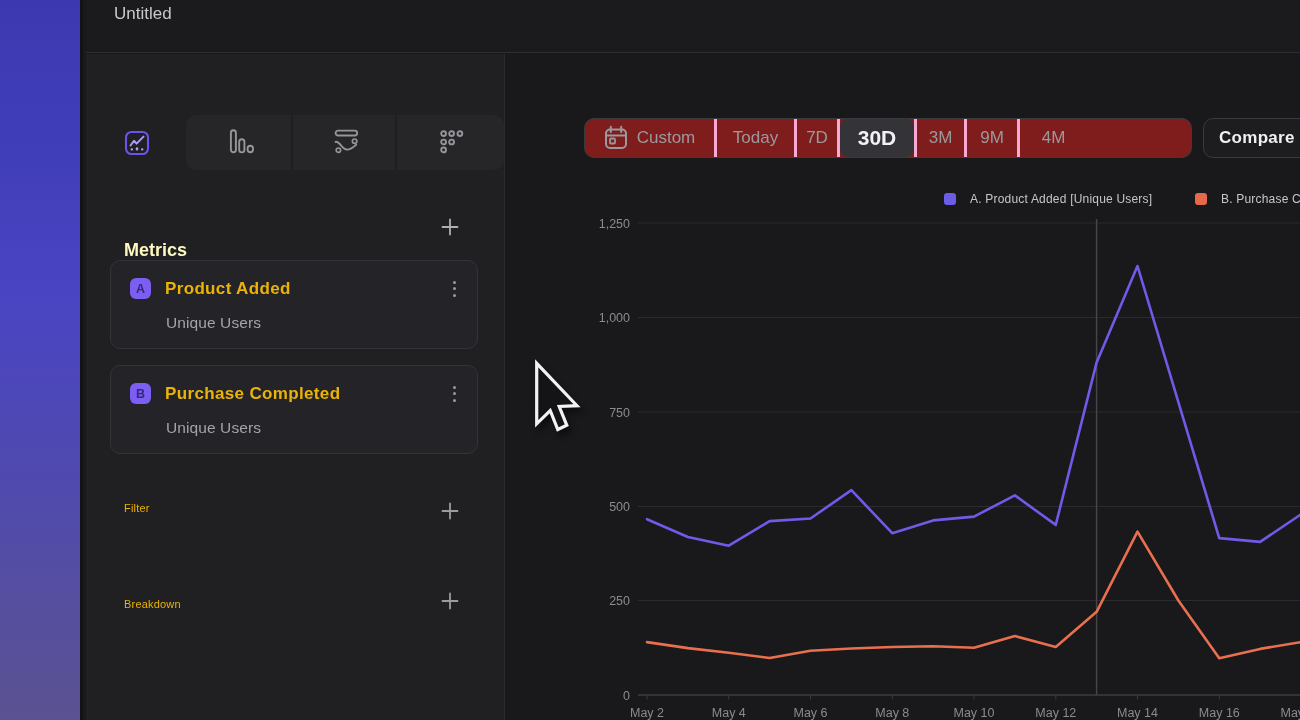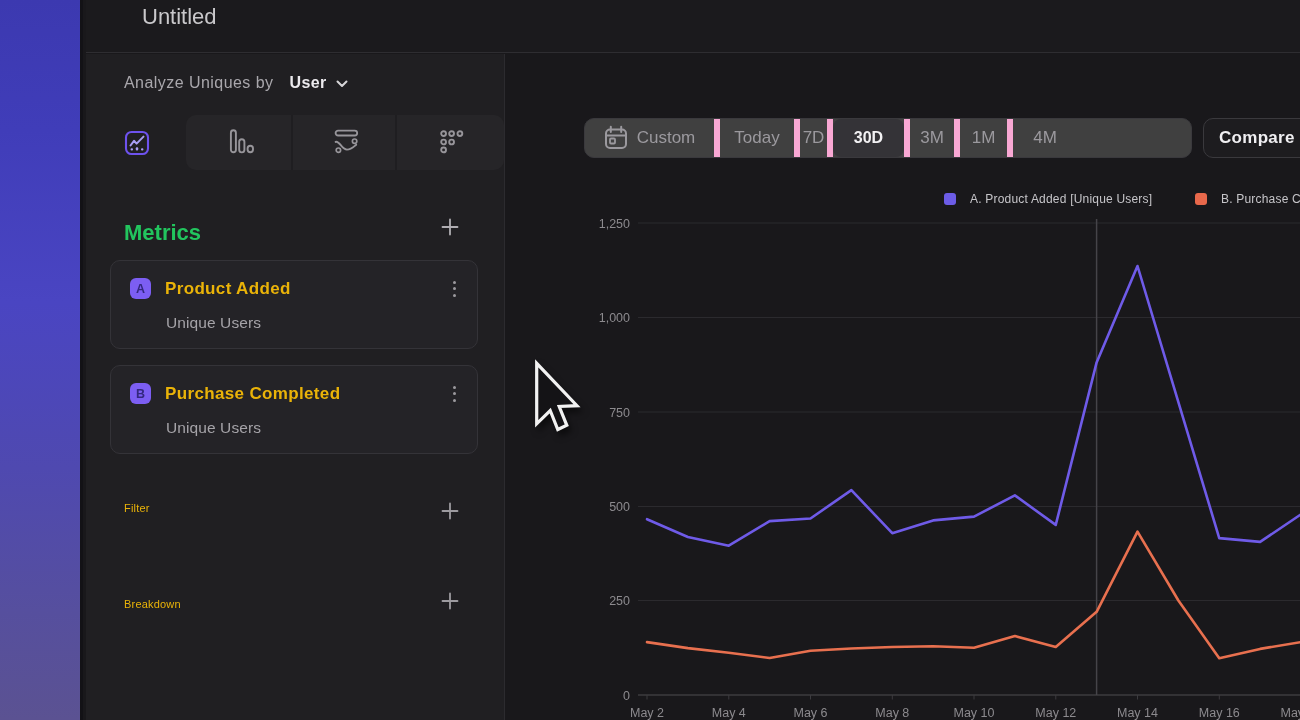--- a/index.html
+++ b/index.html
@@ -9,50 +9,50 @@
   #stage { position:relative; width:1300px; height:720px; overflow:hidden; }
 
   
   #strip { left:0; top:0; width:83px; height:720px;
     background:linear-gradient(180deg,#3c39b0 0%,#403db9 18%,#4a45c2 42%,#4f49b0 65%,#564f9e 85%,#5b5292 100%);
     border-right:3px solid #131216; }
 
   
   #topbar { left:86px; top:0; width:1214px; height:53px; background:#1b1a1d;
     border-bottom:1px solid #2e2d31; }
-  #untitled { left:28px; top:4px; font-size:22px; letter-spacing:0px; color:#c9c8cb;margin-left:28px; }
+  #untitled { left:28px; top:4px; font-size:17px; letter-spacing:0px; color:#c9c8cb; }
 
   
   #panel { left:86px; top:54px; width:419px; height:666px; background:#201f22;
     border-right:1px solid #2c2b2f; }
   #analyze { left:38px; top:20px; font-size:16px; letter-spacing:0.45px; color:#a9a7ac; }
   #analyze b { color:#eceaee; font-weight:700; margin-left:11px; }
 
   #tabstrip { left:100px; top:61px; width:318px; height:55px; background:#262528; border-radius:10px; }
   .tabsep { top:61px; width:2px; height:55px; background:#1f1e21; }
 
-  .heading { font-size:22px; letter-spacing:0px; font-weight:700; color:#22c55e; }
+  .heading { font-size:18px; letter-spacing:0px; font-weight:700; color:#fef9c3;margin-top:20px; }
 
   .card { left:24px; width:368px; height:89px; background:#242327;
     border:1px solid #343338; border-radius:10px; }
   .badge { position:absolute; left:19px; top:17px; width:21px; height:21px; border-radius:6px;
     background:#7c5ef2; color:#33277e; font-size:12.5px; font-weight:700;
     display:flex; align-items:center; justify-content:center; }
   .cardtitle { position:absolute; left:54px; top:18px; font-size:17px; letter-spacing:0.35px; font-weight:700; color:#eab308; }
   .cardsub { position:absolute; left:55px; top:53px; font-size:15.5px; letter-spacing:0.1px; color:#a5a3a8;text-align:right; }
   .dots { position:absolute; right:20px; top:19.5px; width:4px; }
   .dots i { display:block; width:3.2px; height:3.2px; border-radius:50%; background:#9b999e; margin:0 0 3.4px 0; }
 
   .secrow { left:38px; font-size:11px; letter-spacing:0.2px; color:#eab308; }
 
   
-  #btngroup { left:584px; top:118px; width:608px; height:40px; background:#404040;
+  #btngroup { left:584px; top:118px; width:608px; height:40px; background:#7f1d1d;
     border:1px solid #3a393d; border-radius:10px; display:flex; align-items:stretch; }
   .seg { display:flex; align-items:center; justify-content:center; color:#9b999e;
-    font-size:17px; letter-spacing:0px; border-left:6px solid #f9a8d4; position:relative; }
+    font-size:17px; letter-spacing:0px; border-left:3px solid #f9a8d4; position:relative; }
   .seg:first-child { border-left:none; }
   .seg.sel30 { padding:0; }
   .sel-inner { background:#343337; color:#f2f1f3; font-weight:700; border-radius:8px;
     width:100%; height:100%; display:flex; align-items:center; justify-content:center; }
   #compare { left:1203px; top:118px; width:130px; height:40px; background:#1d1c1f;
     border:1px solid #3a393d; border-radius:10px; color:#f0eff2; font-size:17px; letter-spacing:0.3px; font-weight:700;
     display:flex; align-items:center; padding-left:15px; }
 
   .sw { width:12px; height:12px; border-radius:3px; display:inline-block; }
   #legend, #legend2 { top:192px; font-size:12px; letter-spacing:0.2px; color:#c6c5c9; white-space:nowrap;
@@ -63,25 +63,20 @@
 </style>
 </head>
 <body>
 <div id="stage">
   <div class="abs" id="topbar">
       <div class="abs" id="untitled">Untitled</div>
     </div>
   <div class="abs" id="strip"></div>
 
   <div class="abs" id="panel">
-    <div class="abs" id="analyze">Analyze Uniques by <b>User</b>
-      <svg width="12" height="8" viewBox="0 0 12 8" style="margin-left:4px">
-        <path d="M1.5 1.5 L6 6 L10.5 1.5" stroke="#d6d5d8" stroke-width="2" fill="none" stroke-linecap="round" stroke-linejoin="round"></path>
-      </svg>
-    </div>
 
     <div class="abs" id="tabstrip"></div>
     <div class="abs tabsep" style="left:205px"></div>
     <div class="abs tabsep" style="left:309px"></div>
 
     <svg class="abs" style="left:38px; top:76px" width="26" height="26" viewBox="0 0 26 26">
       <rect x="2" y="2" width="22" height="22" rx="5.5" fill="none" stroke="#6e52ee" stroke-width="2.1"></rect>
       <path d="M6.5 15.5 L10 10.8 L12.6 13.6 L19.5 6.6" fill="none" stroke="#a89ef2" stroke-width="2" stroke-linecap="round" stroke-linejoin="round"></path>
       <rect x="6.6" y="18.2" width="2.4" height="2.4" rx="1" fill="#a89ef2"></rect>
       <rect x="11.8" y="17.2" width="2.4" height="3.4" rx="1" fill="#a89ef2"></rect>
@@ -152,26 +147,26 @@
     <div class="seg" style="width:129px">
       <svg width="24" height="26" viewBox="0 0 24 26" style="margin-right:9px">
         <rect x="2" y="4.5" width="20" height="18.5" rx="4" fill="none" stroke="#9b999e" stroke-width="2"></rect>
         <path d="M2.5 10.5 H21.5" stroke="#9b999e" stroke-width="2"></path>
         <path d="M6.8 1.8 V7 M17.2 1.8 V7" stroke="#9b999e" stroke-width="2" stroke-linecap="round"></path>
         <rect x="6" y="13.5" width="5" height="5" rx="1" fill="none" stroke="#9b999e" stroke-width="1.8"></rect>
       </svg>
       Custom
     </div>
     <div class="seg" style="width:80px">Today</div>
-    <div class="seg" style="width:33px">7D</div>
+    <div class="seg" style="width:43px">7D</div>
     <div class="seg sel30" style="width:77px">
-        <div class="sel-inner" style="font-size:16px">30D</div>
+        <div class="sel-inner" style="font-size:21px">30D</div>
       </div>
     <div class="seg" style="width:50px">3M</div>
-    <div class="seg" style="width:53px">1M</div>
+    <div class="seg" style="width:53px">9M</div>
     <div class="seg" style="width:70px">4M</div>
   </div>
   <div class="abs" id="compare">Compare</div>
 
   <div class="abs" id="legend" style="left:944px">
     <span class="sw" style="background:#6c5ce7"></span>
       <span>A. Product Added [Unique Users]</span>
   </div>
   <div class="abs" id="legend2" style="left:1195px">
     <span class="sw" style="background:#e8684b"></span>

